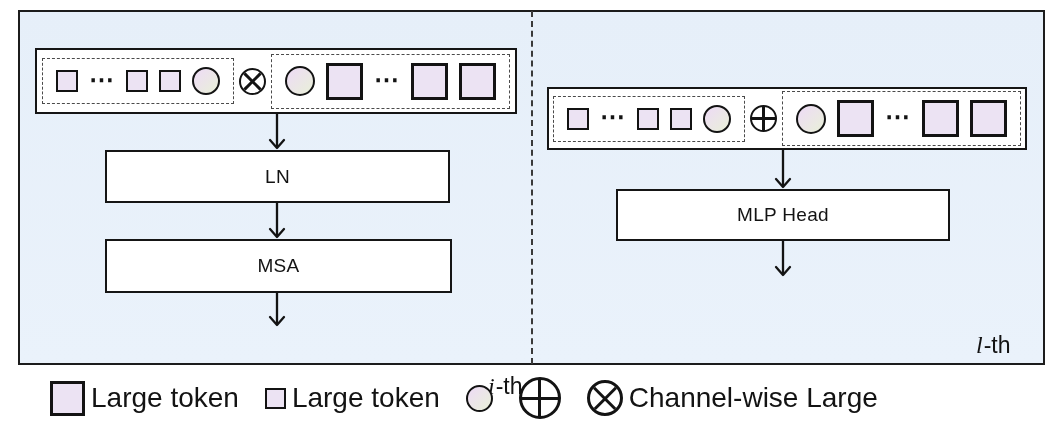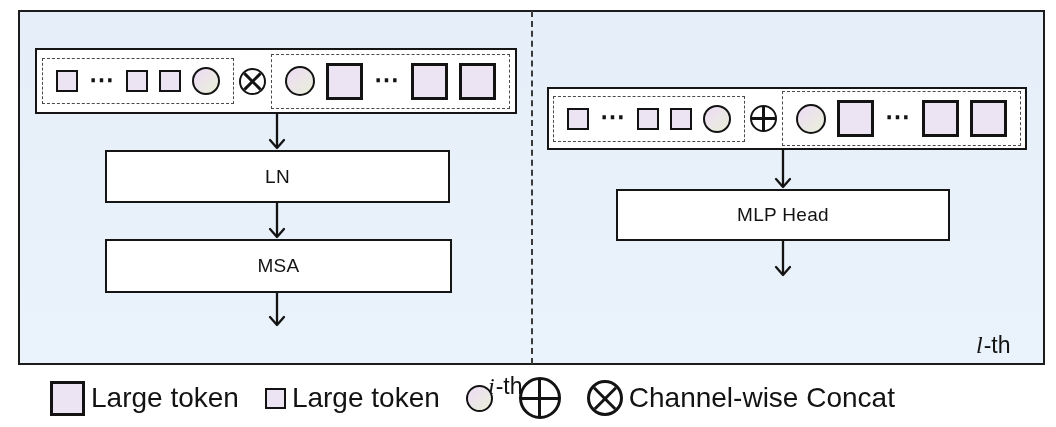--- a/index.html
+++ b/index.html
@@ -195,17 +195,17 @@
     </div>
     <div class="legend-item">
       <span class="op add lg-add">
           <span class="cross"></span>
         </span>
     </div>
     <div class="legend-item">
       <span class="op concat lg-concat">
           <span class="cross"></span>
         </span>
-      <span class="label">Channel-wise Concat</span>
+      <span class="label">Channel-wise Large</span>
     </div>
   </div>
 
 </div>
 
 </body></html>

